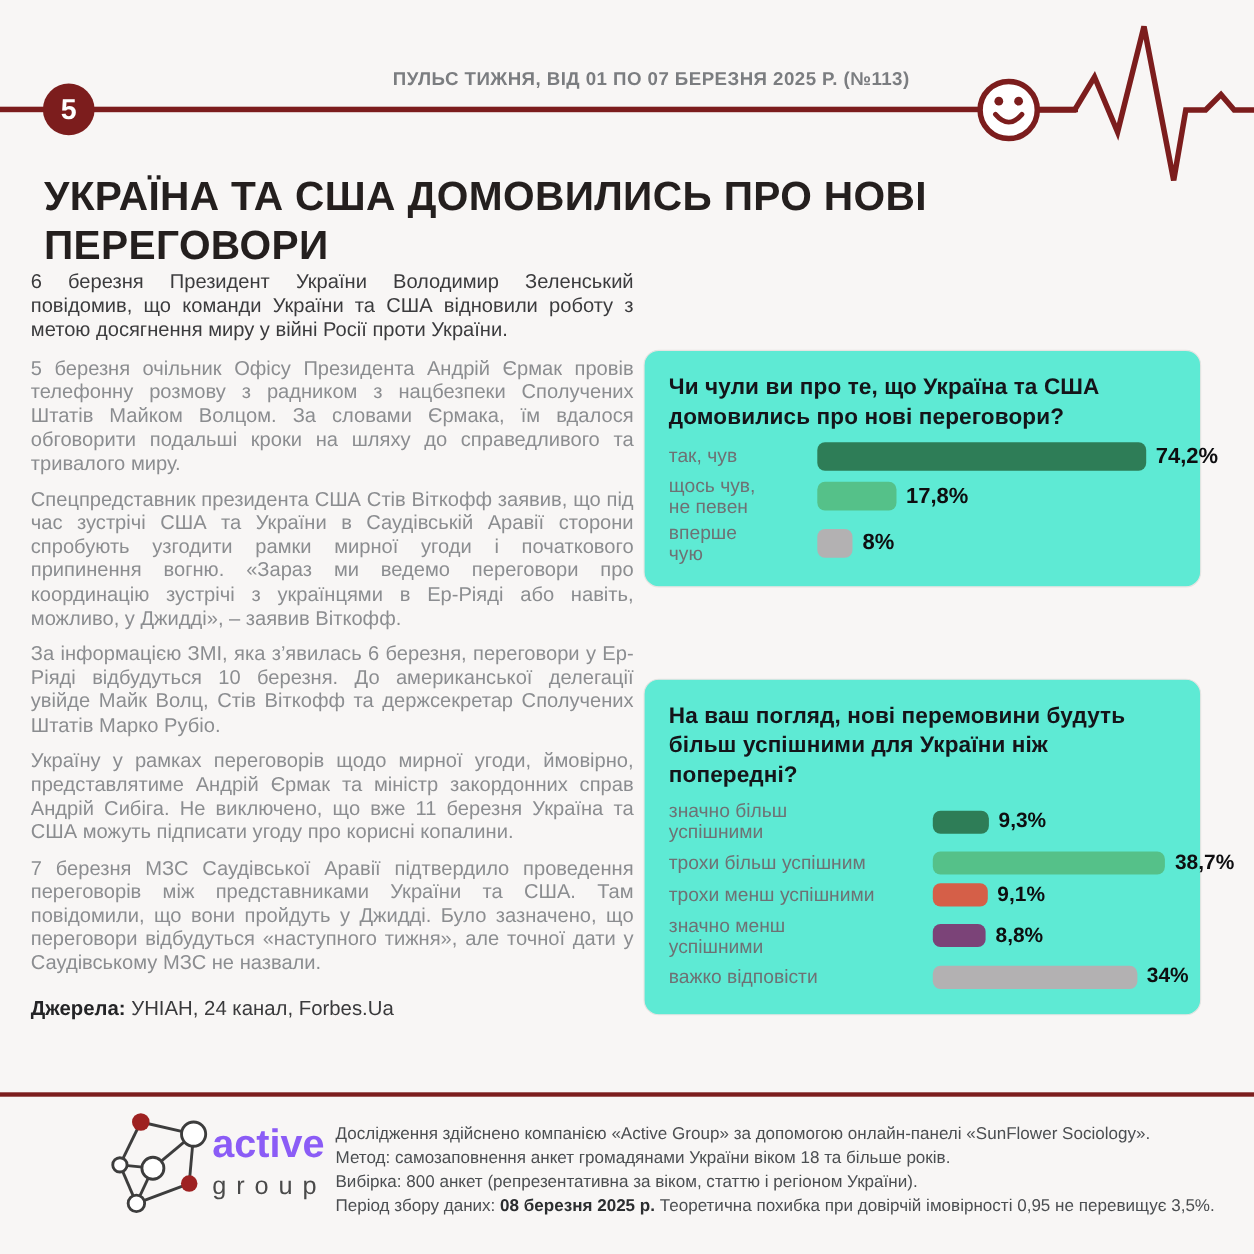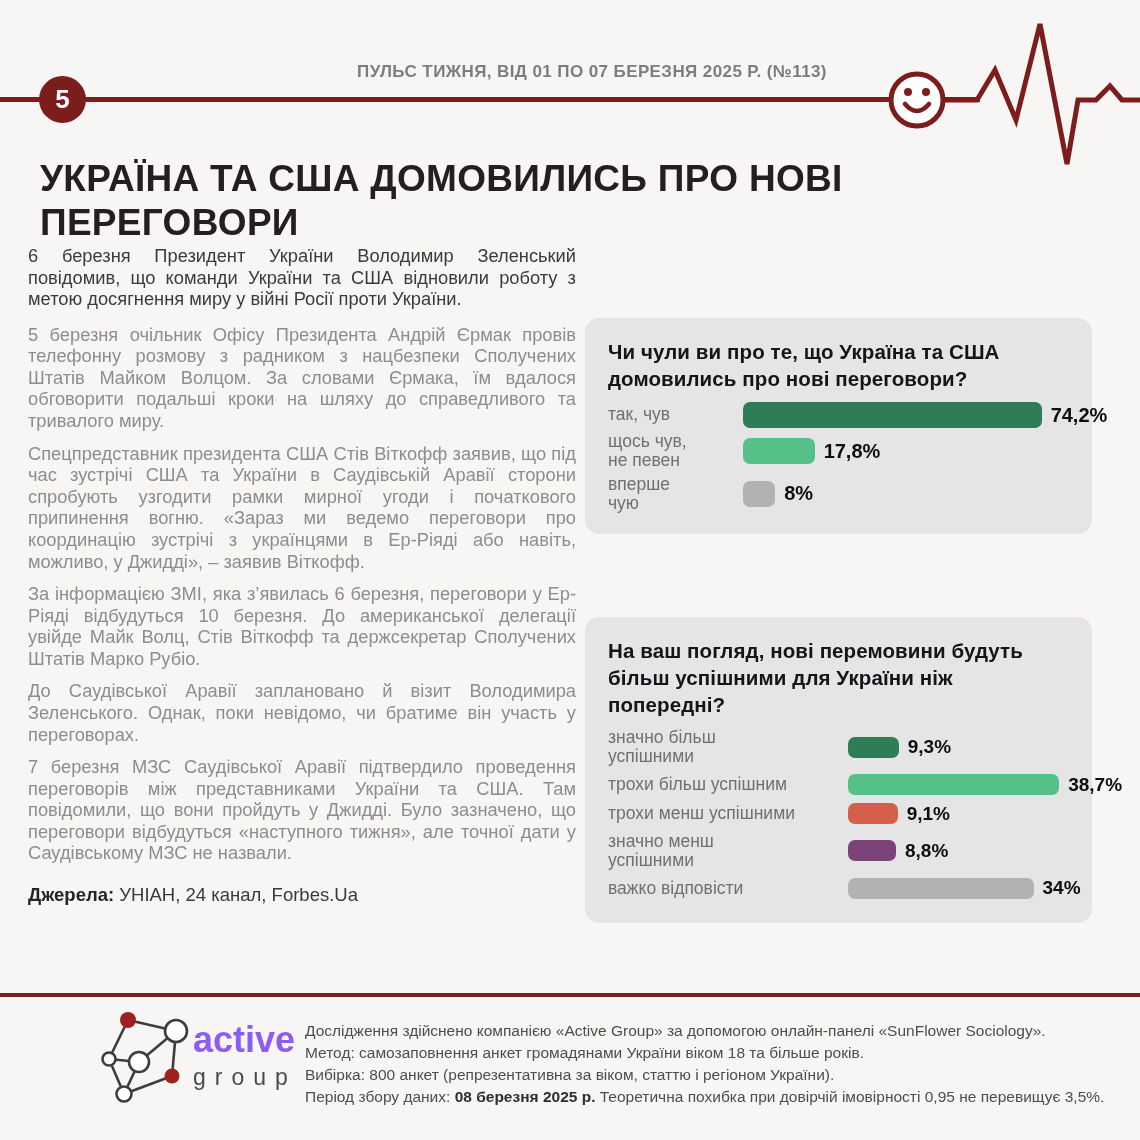--- a/index.html
+++ b/index.html
@@ -22,21 +22,21 @@
   
   .columns{position:absolute;left:28px;top:245px;width:1064px;display:flex;gap:9px;}
   .article{width:548px;}
   .article p{margin:0 0 11px 0;font-size:18.3px;line-height:1.18;text-align:justify;color:#8b8d90;}
   .article p.lead{color:#3b3b3d;margin-bottom:14px;}
   .sources{margin-top:20px;font-size:18.5px;color:#3a3a3c;}
   .sources b{color:#242426;}
 
   
   .aside{flex:1;padding-top:73px;display:flex;flex-direction:column;}
-  .card{background:#e5e5e5;border:1px solid #e7e4e2;border-radius:14px;padding:19px 22px 16px 22px;
+  .card{background:#5eead4;border:1px solid #e7e4e2;border-radius:14px;padding:19px 22px 16px 22px;
         box-sizing:border-box;width:507px;}
   .card + .card{margin-top:83px;}
   .card h2{margin:0 0 10px 0;font-size:20.5px;line-height:1.32;color:#141419;letter-spacing:.1px;}
   .bar-row{display:flex;align-items:center;margin-bottom:4px;}
   .bar-label{font-size:17.5px;color:#6e7174;text-align:left;flex-shrink:0;
              white-space:pre-line;line-height:1.1;}
   .bar-area{flex:1;display:flex;align-items:center;overflow:visible;margin-left:32px;}
   .bar-fill{height:26px;border-radius:7px;flex-shrink:0;}
   .bar-value{margin-left:9px;font-size:20px;font-weight:bold;color:#0e0e10;white-space:nowrap;}
   .card[data-chart="0"] .bar-label{width:92px;margin-right:11px;}
@@ -80,21 +80,21 @@
     <span style="display:block">УКРАЇНА ТА США ДОМОВИЛИСЬ ПРО НОВІ</span>
     <span style="display:block">ПЕРЕГОВОРИ</span>
   </h1>
 
   <div class="columns">
     <div class="article">
       <p class="lead">6 березня Президент України Володимир Зеленський повідомив, що команди України та США відновили роботу з метою досягнення миру у війні Росії проти України.</p>
       <p>5 березня очільник Офісу Президента Андрій Єрмак провів телефонну розмову з радником з нацбезпеки Сполучених Штатів Майком Волцом. За словами Єрмака, їм вдалося обговорити подальші кроки на шляху до справедливого та тривалого миру.</p>
       <p>Спецпредставник президента США Стів Віткофф заявив, що під час зустрічі США та України в Саудівській Аравії сторони спробують узгодити рамки мирної угоди і початкового припинення вогню. «Зараз ми ведемо переговори про координацію зустрічі з українцями в Ер-Ріяді або навіть, можливо, у Джидді», – заявив Віткофф.</p>
       <p>За інформацією ЗМІ, яка з’явилась 6 березня, переговори у Ер-Ріяді відбудуться 10 березня. До американської делегації увійде Майк Волц, Стів Віткофф та держсекретар Сполучених Штатів Марко Рубіо.</p>
-      <p>До Саудівської Аравії заплановано й візит Володимира Зеленського. Однак, поки невідомо, чи братиме він участь у переговорах.</p>
+      <p>Україну у рамках переговорів щодо мирної угоди, ймовірно, представлятиме Андрій Єрмак та міністр закордонних справ Андрій Сибіга. Не виключено, що вже 11 березня Україна та США можуть підписати угоду про корисні копалини.</p>
       <p>7 березня МЗС Саудівської Аравії підтвердило проведення переговорів між представниками України та США. Там повідомили, що вони пройдуть у Джидді. Було зазначено, що переговори відбудуться «наступного тижня», але точної дати у Саудівському МЗС не назвали.</p>
       <div class="sources">
         <b>Джерела:</b>
         <span>УНІАН, 24 канал, Forbes.Ua</span>
       </div>
     </div>
 
     <div class="aside">
       <div class="card" data-chart="0">
         <h2>Чи чули ви про те, що Україна та США домовились про нові переговори?</h2>

